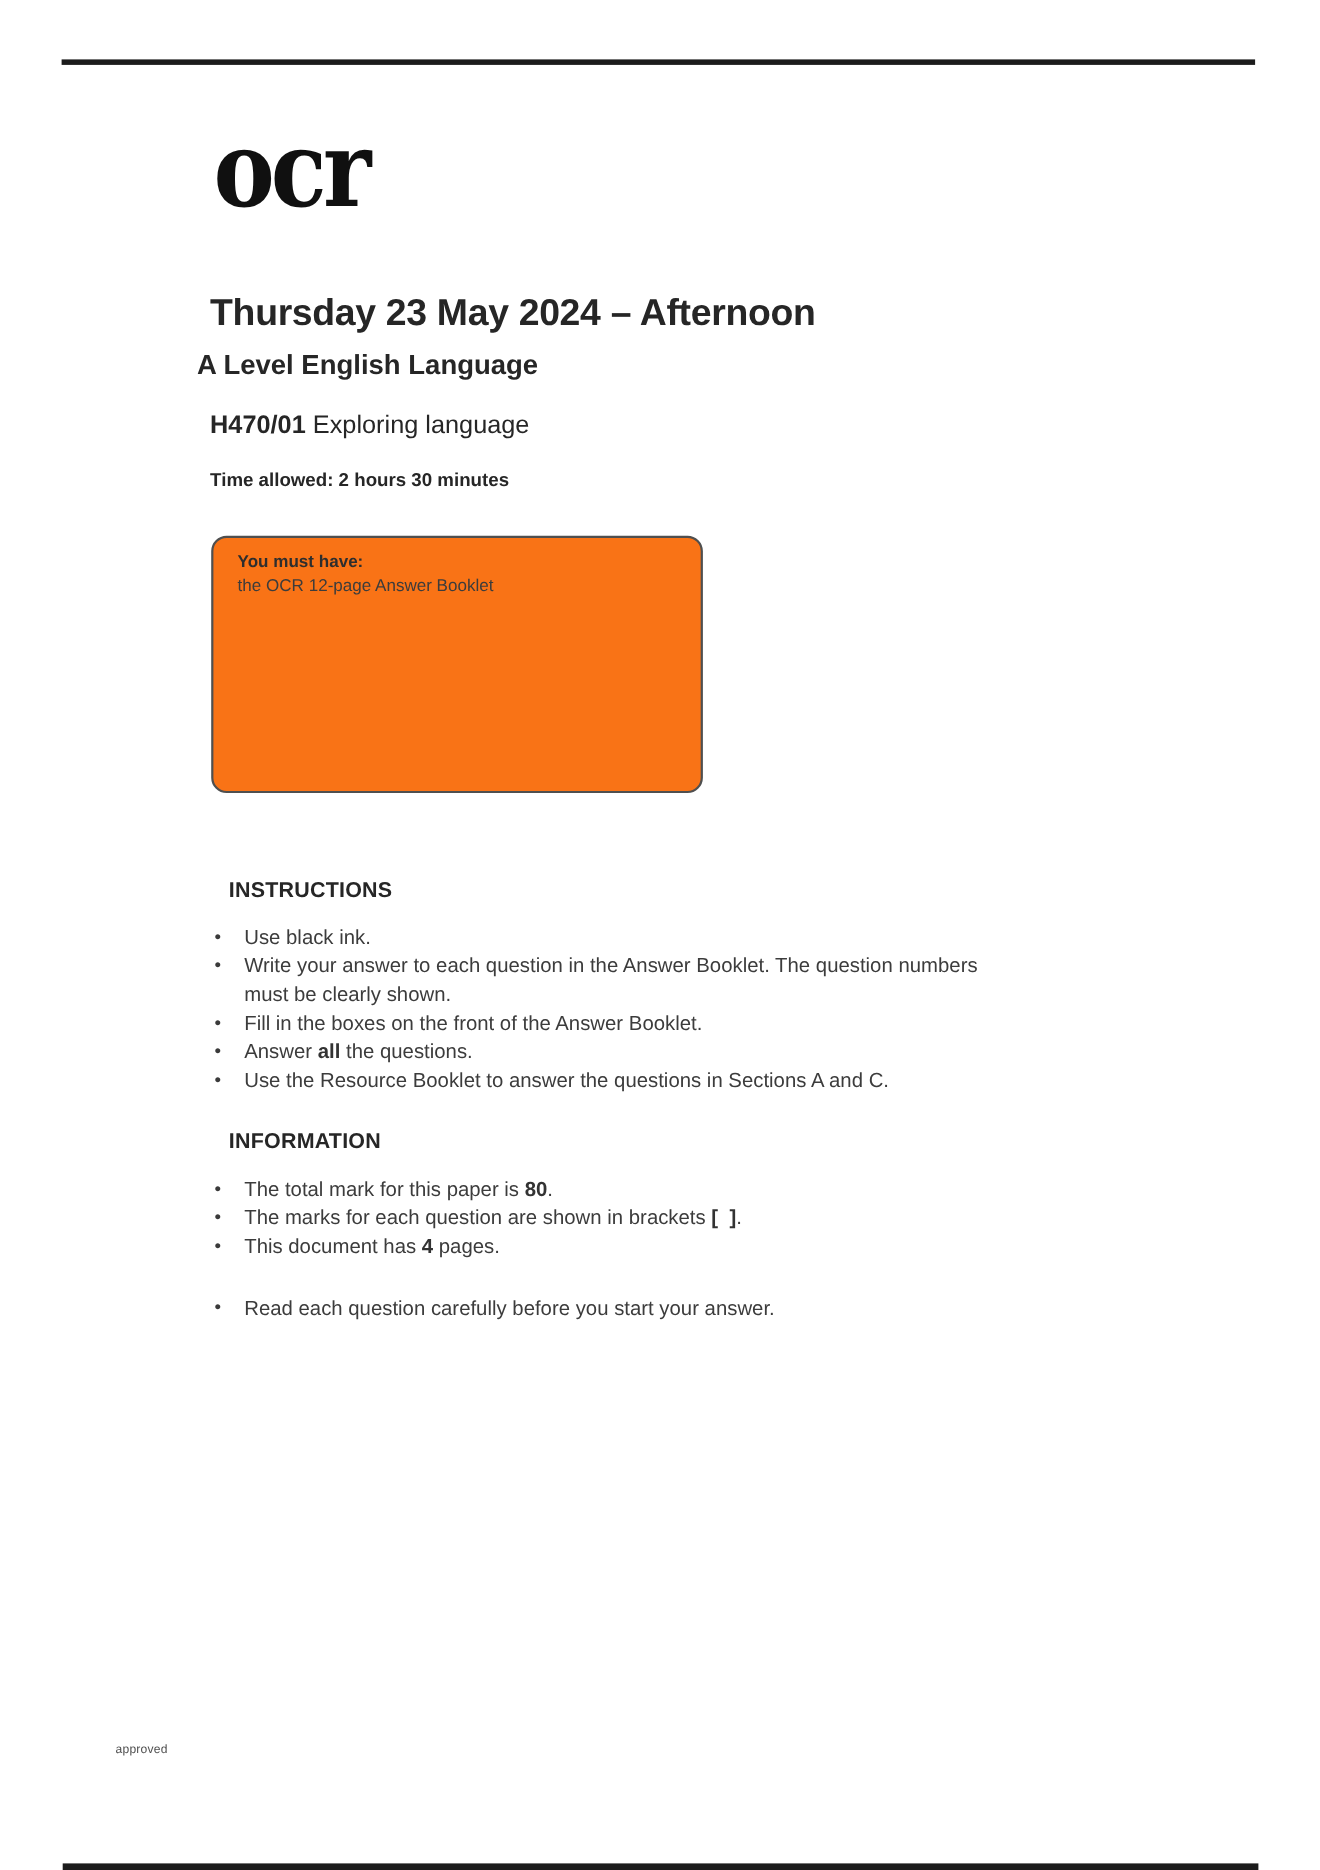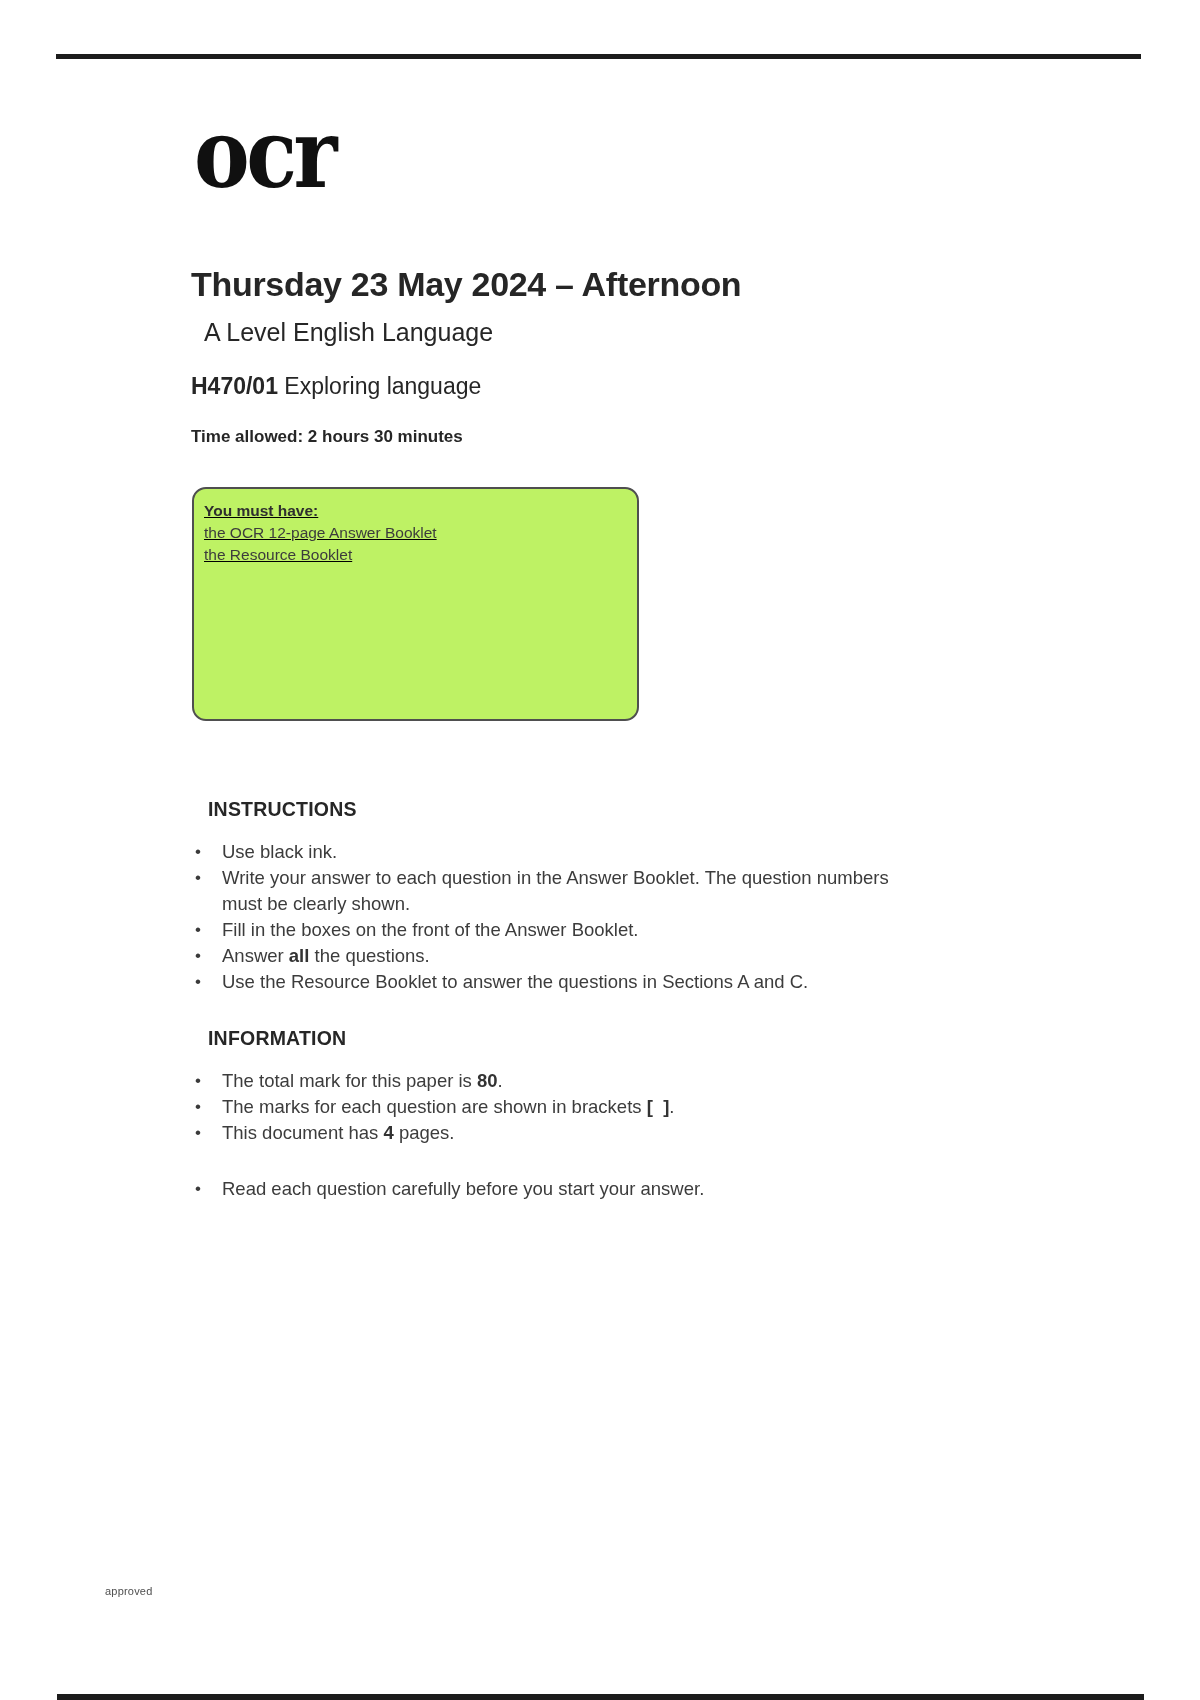--- a/index.html
+++ b/index.html
@@ -18,37 +18,37 @@
     font-size:96px;line-height:1;letter-spacing:-4px;color:#101010;
     transform:scaleX(0.87);transform-origin:left top;
   }
 
   .exam-title{
     position:absolute;left:191px;top:252px;
     font-size:34px;font-weight:700;letter-spacing:-0.3px;
     color:var(--heading-ink,#232323);line-height:1.2;margin-top:12px;
   }
   .exam-subtitle{
-    position:absolute;left:204px;top:317px;
-    font-size:25px;font-weight:400;color:var(--heading-ink,#232323);line-height:1.2;
+    position:absolute;left:179px;top:317px;
+    font-size:25px;font-weight:700;color:var(--heading-ink,#232323);line-height:1.2;
   }
   .paper-line{
     position:absolute;left:191px;top:373px;
     font-size:23px;color:var(--heading-ink,#2b2b2b);line-height:1.2;
   }
   .paper-line .code{font-weight:700;}
   .time-line{
     position:absolute;left:191px;top:427px;
     font-size:17px;font-weight:700;color:var(--heading-ink,#2b2b2b);line-height:1.2;
   }
 
   .must-box{
     position:absolute;left:192px;top:487px;width:447px;height:234px;
     border:2px solid var(--box-border,#4f4f4f);border-radius:14px;
-    box-sizing:border-box;padding:11px 10px;background:#bef264;text-decoration:underline;
+    box-sizing:border-box;padding:11px 22px;background:#f97316;
   }
   .must-box .bx-head{font-size:15.5px;font-weight:700;color:#2e2e2e;line-height:22px;}
   .must-box .bx-item{font-size:15.5px;color:#3c3c3c;line-height:22px;}
 
   .sections{position:absolute;left:191px;top:779px;width:782px;}
   .section{margin:0 0 30px 0;}
   .section h3{
     margin:17px;font-size:19.5px;font-weight:700;
     color:var(--heading-ink,#2b2b2b);line-height:26px;letter-spacing:0.2px;
   }
@@ -81,21 +81,20 @@
   <span class="code">H470/01</span>
   <span>Exploring language</span>
 </div>
 
 <div class="time-line">Time allowed: 2 hours 30 minutes</div>
 
 <div class="must-box">
   <div class="bx-head">You must have:</div>
   <div id="must-have-items">
       <div class="bx-item">the OCR 12-page Answer Booklet</div>
-      <div class="bx-item">the Resource Booklet</div>
     </div>
 </div>
 
 <div class="sections" id="sections">
     <div class="section">
       <h3>INSTRUCTIONS</h3>
       <ul>
         <li>
           <span class="marker">•</span>
           <span class="btxt"><span>Use black ink.</span></span>

